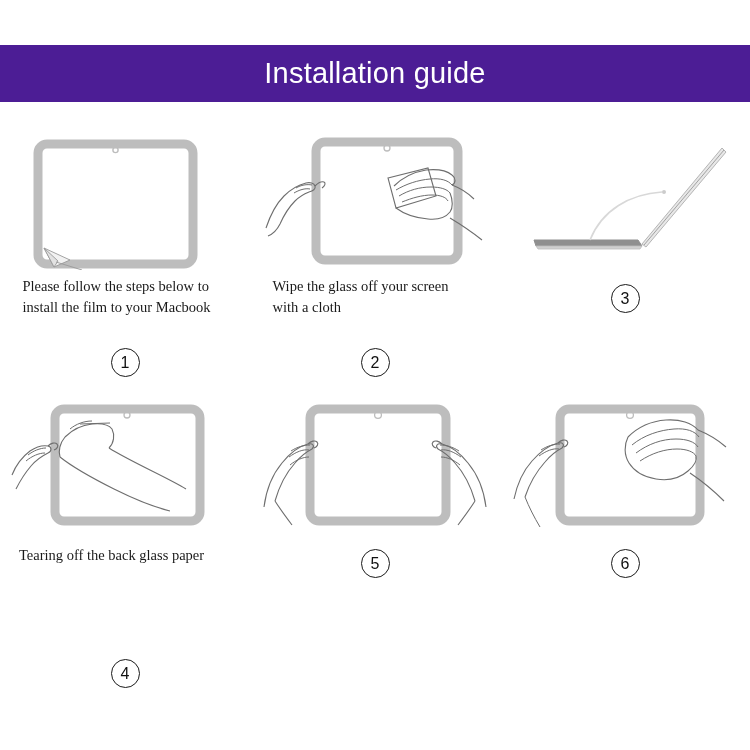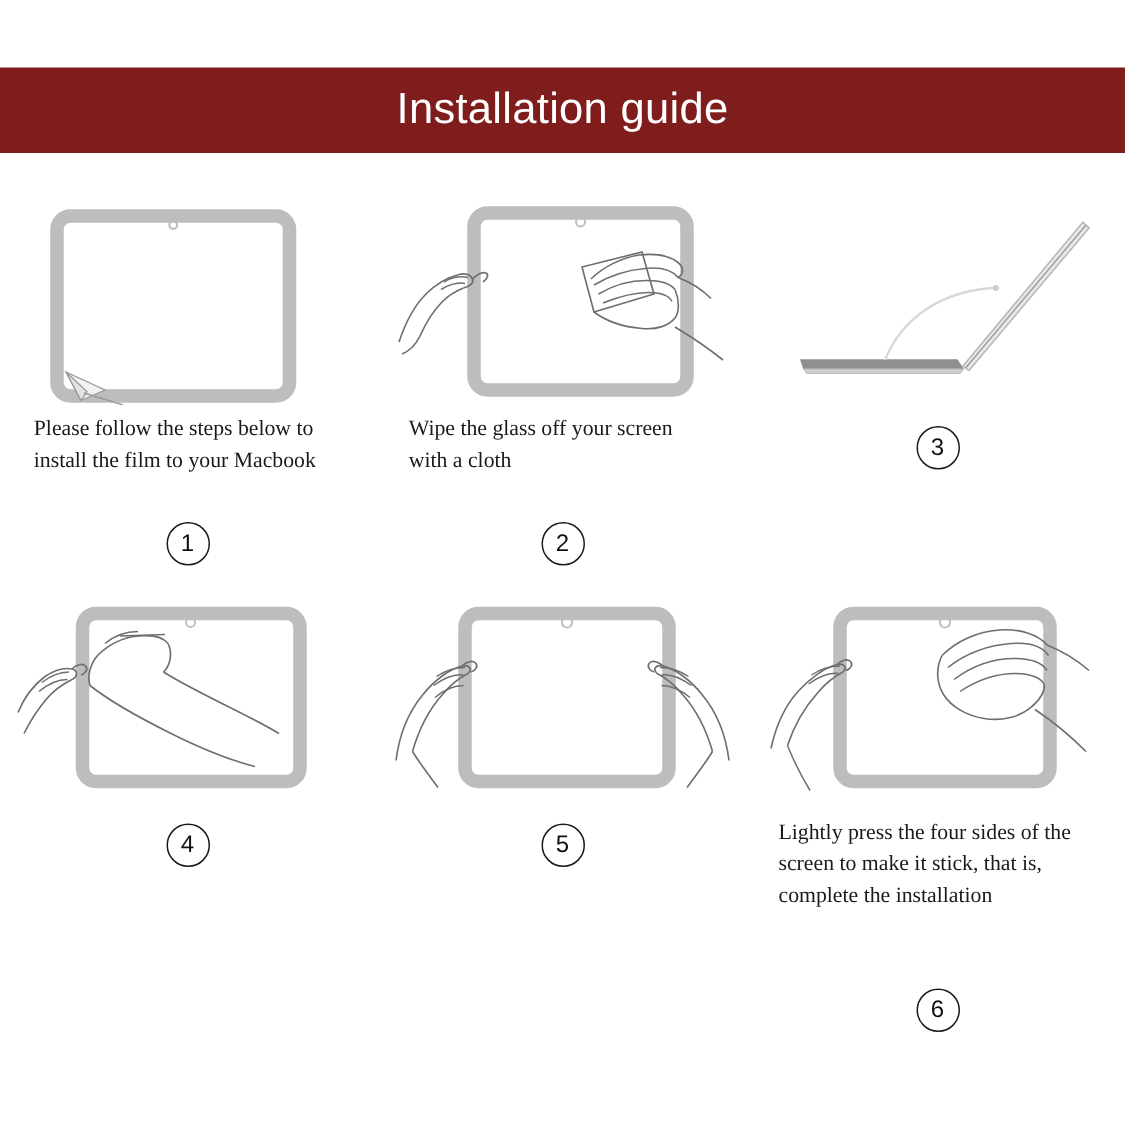--- a/index.html
+++ b/index.html
@@ -19,21 +19,21 @@
     height: 750px;
     background: #ffffff;
   }
   
   .header-bar {
     position: absolute;
     left: 0;
     top: 45px;
     width: 750px;
     height: 57px;
-    background: #7f1d1d;
+    background: #4c1d95;
     display: flex;
     align-items: center;
     justify-content: center;
   }
   .header-title {
     color: #ffffff;
     font-size: 29px;
     font-weight: 400;
     letter-spacing: 0.2px;
     font-family: "Liberation Sans", sans-serif;
@@ -203,20 +203,23 @@
 
             <path d="M55 38 C62 31 72 26 82 25 C92 24 99 26 102 30" fill="none" stroke="#6e6e6e" stroke-width="1.1"></path>
             <path d="M60 30 C66 25 74 22 82 22" fill="none" stroke="#6e6e6e" stroke-width="1"></path>
             <path d="M70 25 L100 24" fill="none" stroke="#6e6e6e" stroke-width="1"></path>
             <path d="M102 30 C105 36 104 44 99 49" fill="none" stroke="#6e6e6e" stroke-width="1.1"></path>
             <path d="M55 38 C50 44 48 52 50 58" fill="none" stroke="#6e6e6e" stroke-width="1.1"></path>
             <path d="M50 58 C60 66 80 78 104 90 C124 100 144 108 160 112" fill="none" stroke="#6e6e6e" stroke-width="1.1"></path>
             <path d="M99 49 C110 56 126 64 142 72 C156 79 168 85 176 90" fill="none" stroke="#6e6e6e" stroke-width="1.1"></path>
           </svg>
         </div>
+        <div class="cap-block cap-block-2">
+          <div class="caption caption-row2">Tearing off the back glass paper</div>
+        </div>
         <div class="num-wrap">
           <div class="num-circle">4</div>
         </div>
       </div>
 
       <div class="cell">
         <div class="art">
           <svg width="230" height="140" viewBox="0 0 230 140">
             <rect x="50" y="10" width="136" height="112" rx="9" ry="9" fill="none" stroke="#bdbdbd" stroke-width="9"></rect>
             <circle cx="118" cy="16" r="3.4" fill="none" stroke="#bdbdbd" stroke-width="1.3"></circle>
@@ -259,23 +262,20 @@
             <path d="M118 38 C128 28 142 22 156 21 C170 20 182 24 188 31" fill="none" stroke="#6e6e6e" stroke-width="1.1"></path>
             <path d="M122 46 C134 36 150 31 164 30 C176 29 185 32 189 38" fill="none" stroke="#6e6e6e" stroke-width="1"></path>
             <path d="M126 54 C138 45 152 40 166 40 C177 40 185 43 188 48" fill="none" stroke="#6e6e6e" stroke-width="1"></path>
             <path d="M130 62 C142 54 155 50 167 50 C177 50 184 53 186 57" fill="none" stroke="#6e6e6e" stroke-width="1"></path>
             <path d="M118 38 C114 46 114 56 119 64 C124 72 134 78 146 80" fill="none" stroke="#6e6e6e" stroke-width="1.1"></path>
             <path d="M146 80 C158 82 170 79 178 72 C184 67 187 61 186 57" fill="none" stroke="#6e6e6e" stroke-width="1.1"></path>
             <path d="M188 31 C198 35 208 41 216 48" fill="none" stroke="#6e6e6e" stroke-width="1.1"></path>
             <path d="M180 74 C192 82 204 92 214 102" fill="none" stroke="#6e6e6e" stroke-width="1.1"></path>
           </svg>
         </div>
-        <div class="cap-block cap-block-2">
-          <div class="caption caption-row2">Lightly press the four sides of the screen to make it stick, that is, complete the installation</div>
-        </div>
         <div class="num-wrap">
           <div class="num-circle">6</div>
         </div>
       </div>
 
     </div>
   </div>
 </div>
 
 </body></html>

